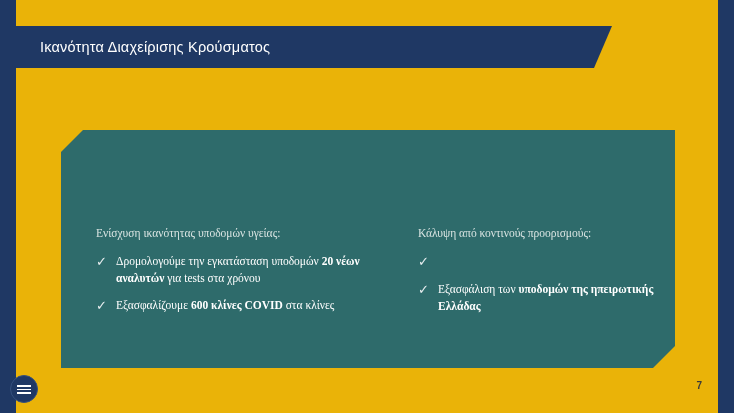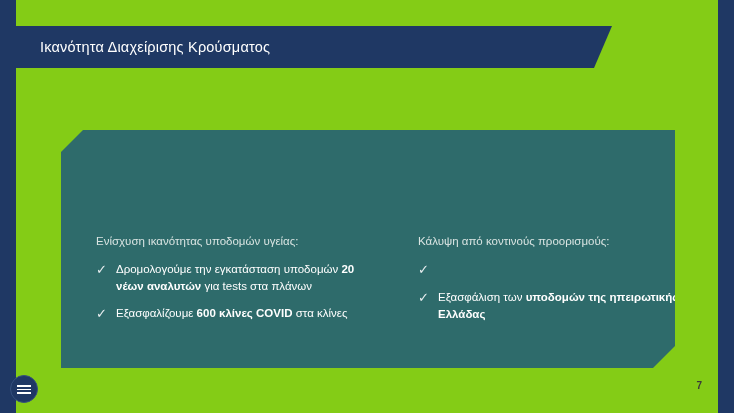--- a/index.html
+++ b/index.html
@@ -13,21 +13,21 @@
     font-family: "Liberation Sans", sans-serif;
     overflow: hidden;
     position: relative;
   }
 
   .slide {
     position: absolute;
     left: 0; top: 0;
     width: 734px;
     height: 413px;
-    background: #84cc16;
+    background: #eab308;
     overflow: hidden;
   }
 
   
   .edge-left {
     position: absolute;
     left: 0; top: 0;
     width: 16px;
     height: 413px;
     background: #1f3864;
@@ -115,21 +115,22 @@
     margin-left: 18px;
     color: #ffffff;
     font-size: 14.5px;
     font-weight: bold;
     line-height: 1.45;
     max-width: 430px;
   }
 
   .col {
     position: absolute;
-    top: 104px;
+    top: 96px;
+    font-family: Liberation Serif, serif;
   }
   .col-left { left: 35px; width: 275px; }
   .col-right { left: 325px; width: 270px; margin-left: 32px; }
 
   .col-head {
     color: #d9e4e2;
     font-size: 11.5px;
     margin-bottom: 12px;
     line-height: 1.3;
   }
@@ -198,21 +199,21 @@
 
   <div class="panel">
 
 
     <div class="col col-left">
       <div class="col-head">Ενίσχυση ικανότητας υποδομών υγείας:</div>
 
       <div class="bullet">
         <span class="check">✓</span>
         <span class="bullet-text">
-          <span>Δρομολογούμε την εγκατάσταση υποδομών </span><b>20 νέων αναλυτών</b><span> για tests στα πλάνων</span>
+          <span>Δρομολογούμε την εγκατάσταση υποδομών </span><b>20 νέων αναλυτών</b><span> για tests στα χρόνου</span>
         </span>
       </div>
 
       <div class="bullet">
         <span class="check">✓</span>
         <span class="bullet-text">
           <span>Εξασφαλίζουμε </span><b>600 κλίνες COVID</b><span> στα κλίνες</span>
         </span>
       </div>
     </div>

